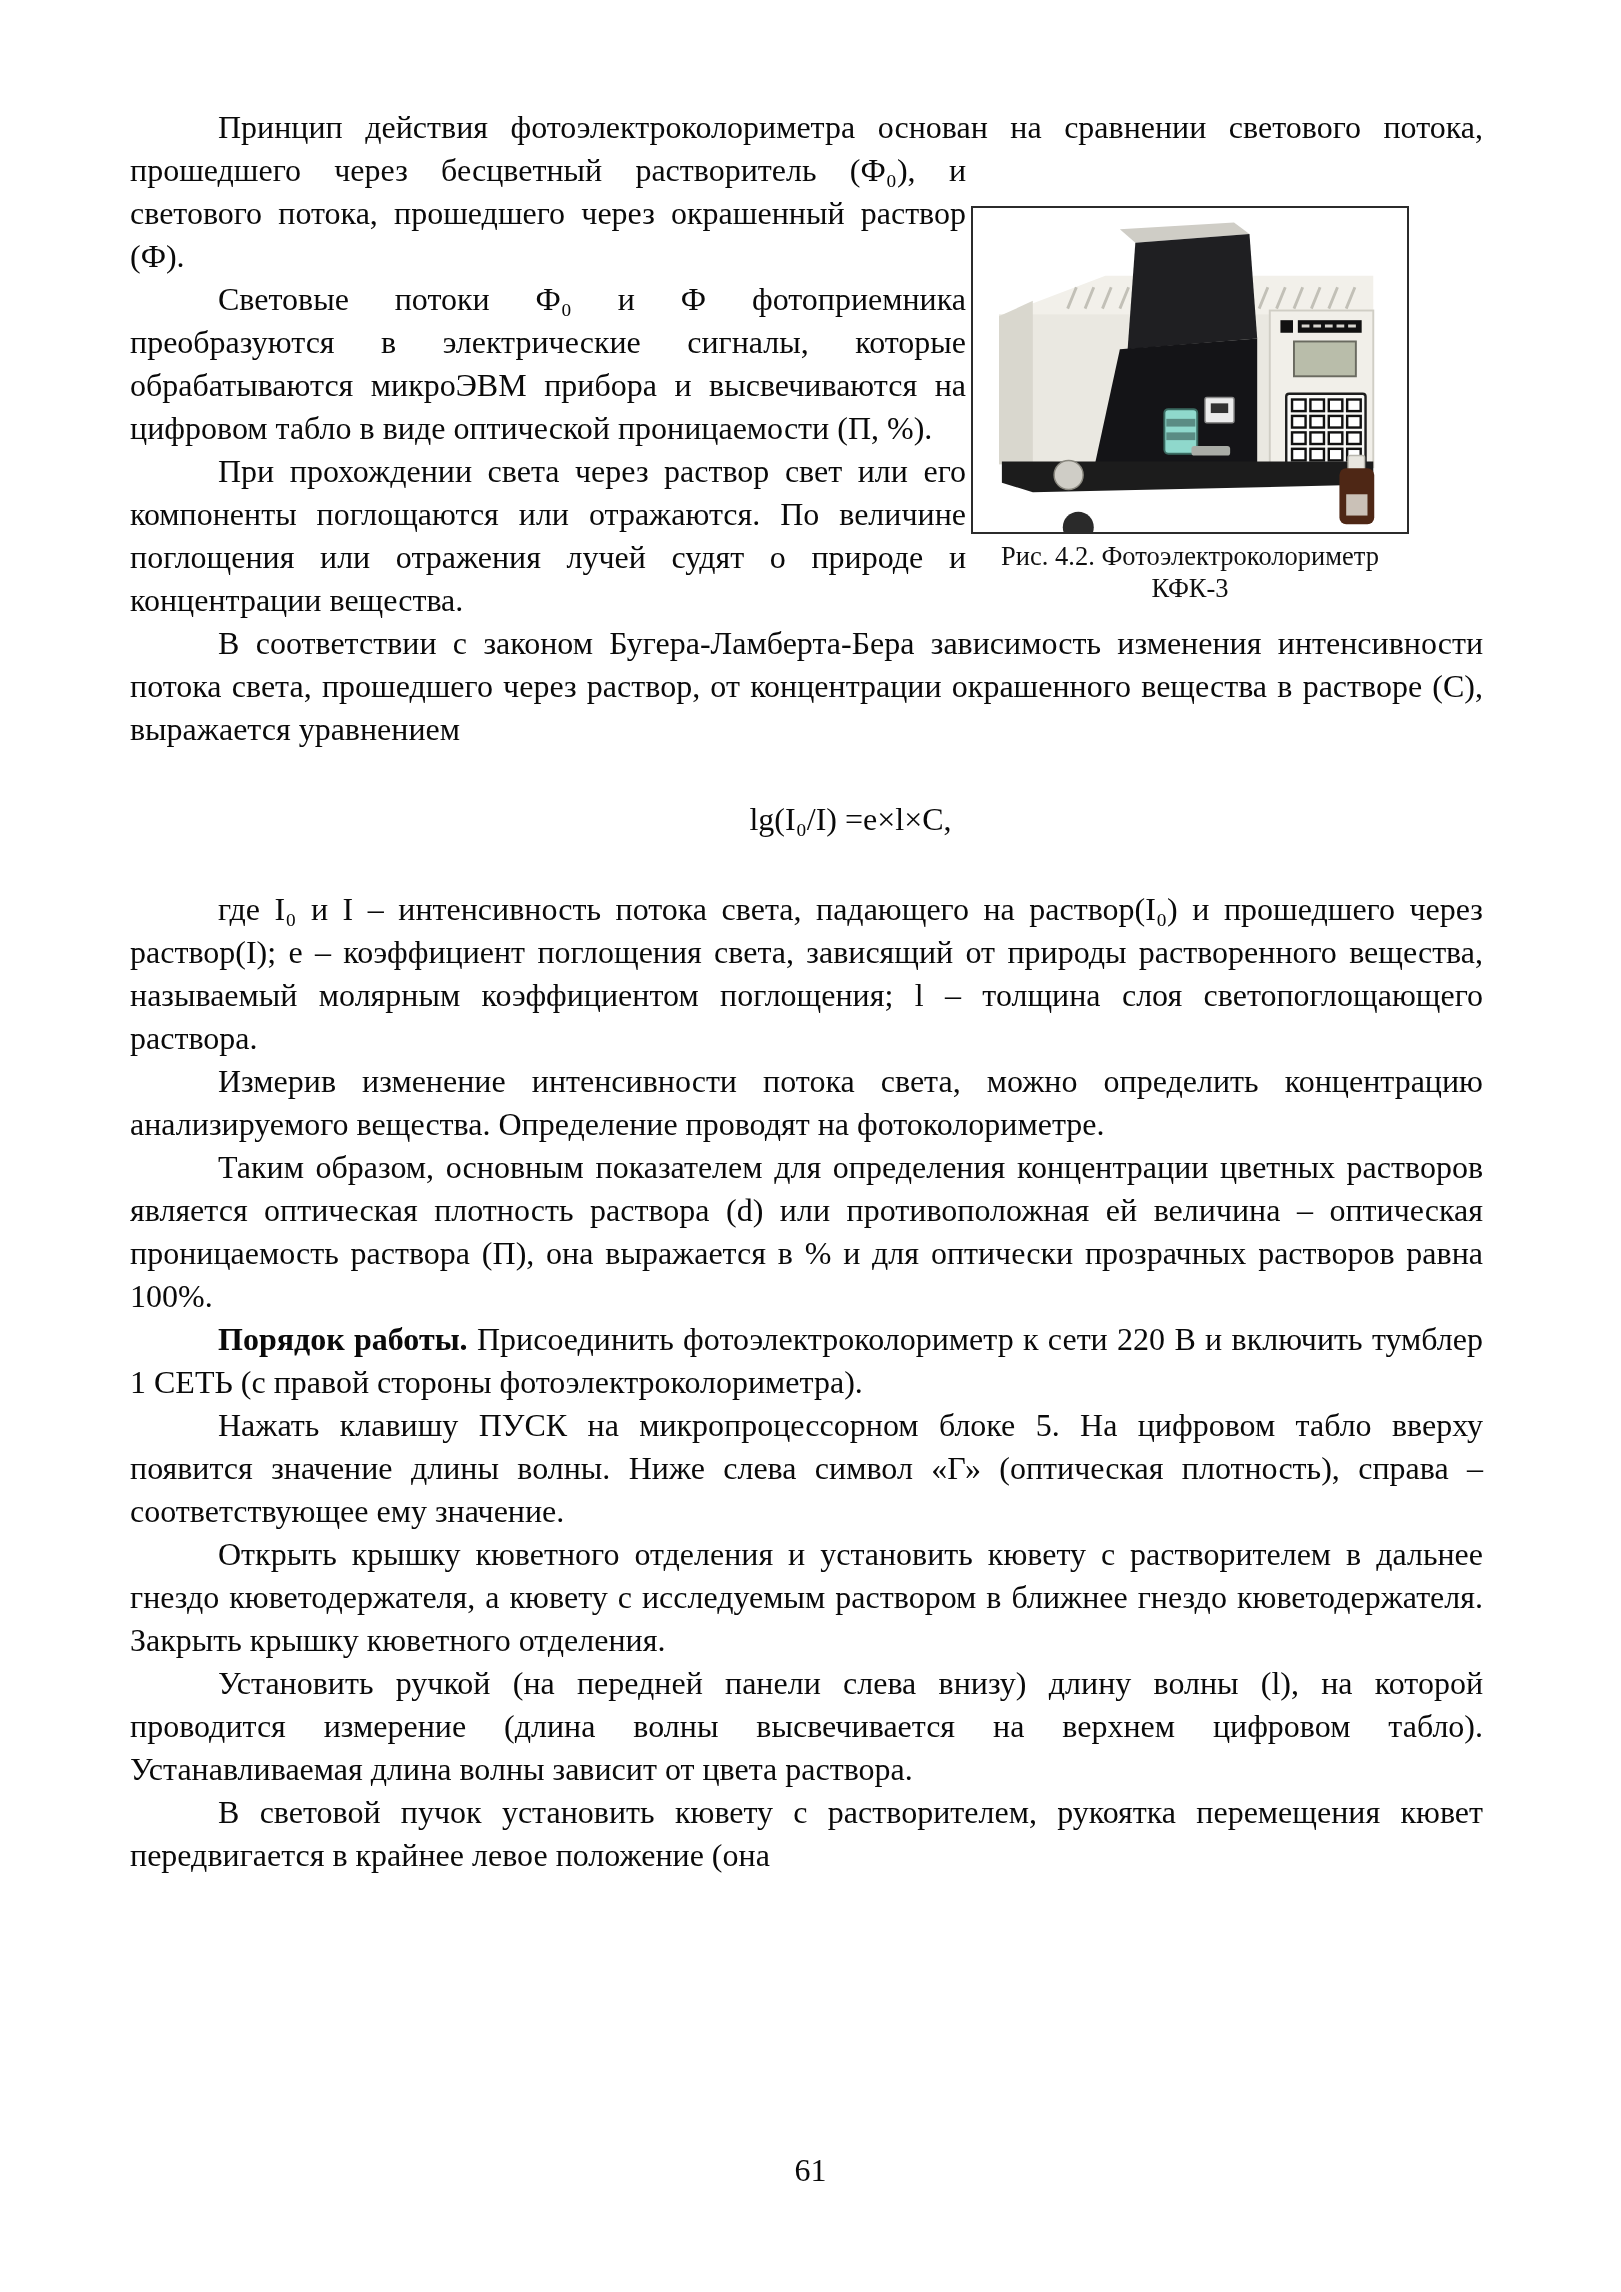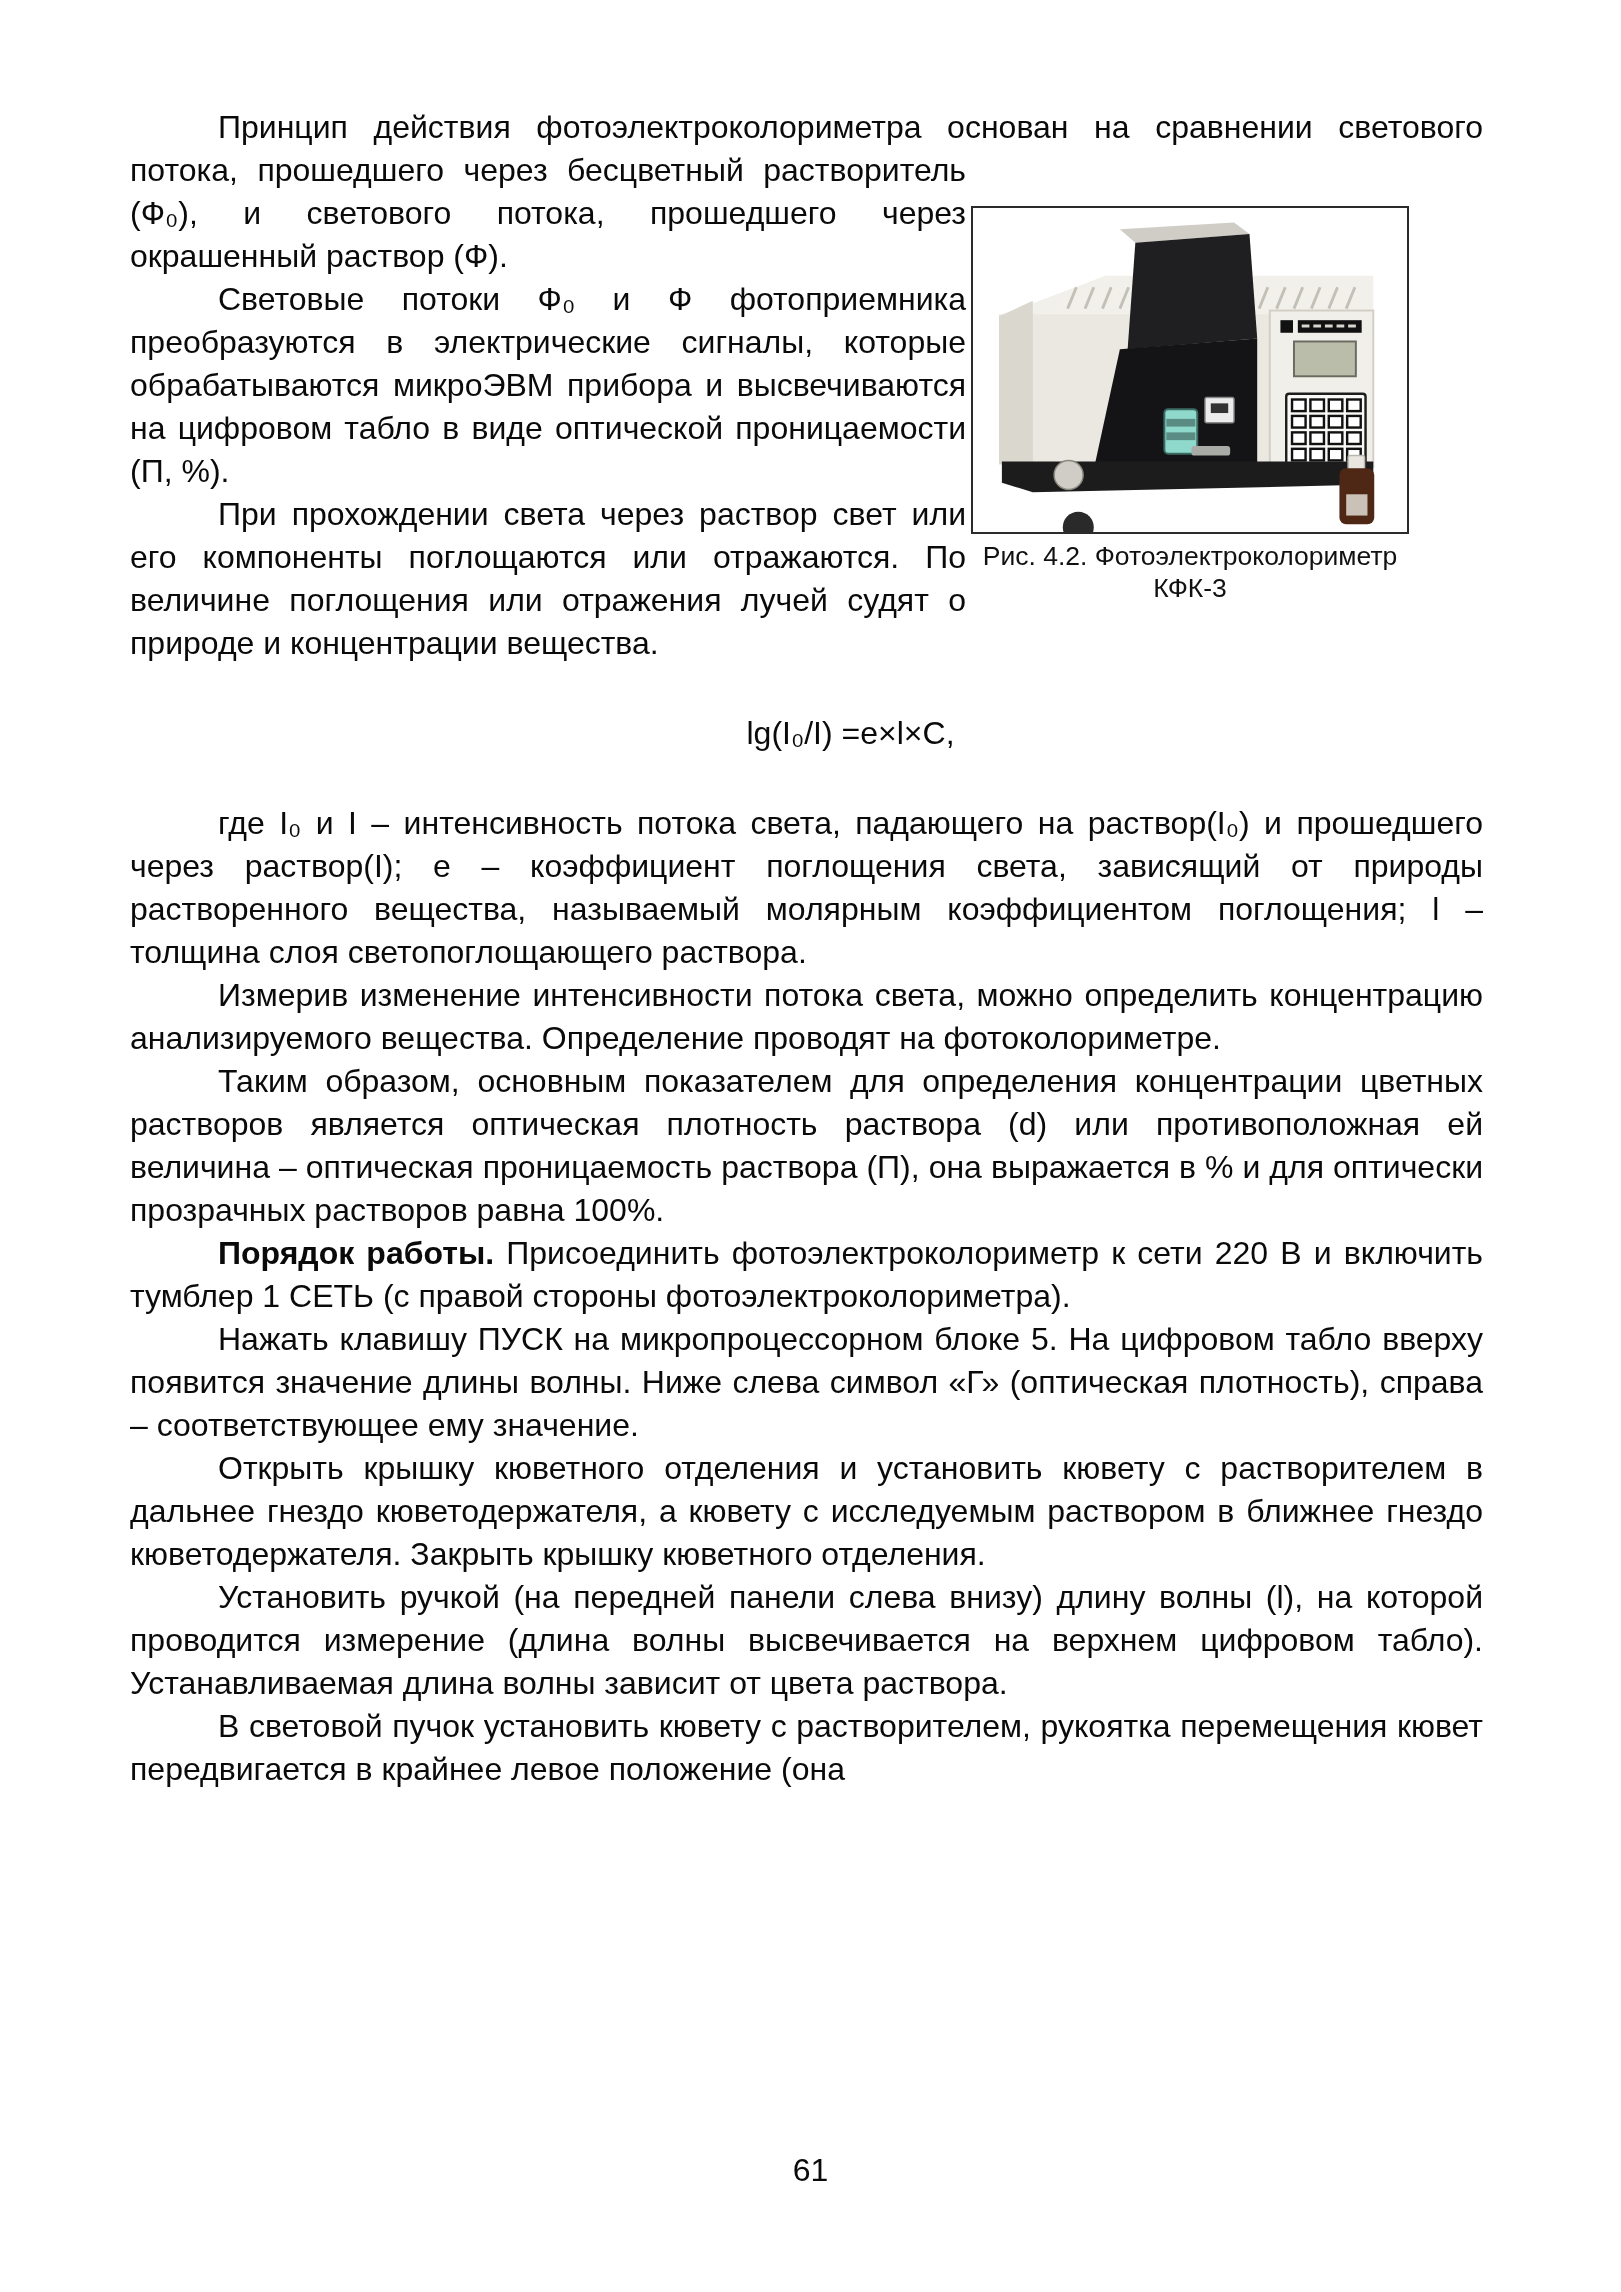--- a/index.html
+++ b/index.html
@@ -1,21 +1,21 @@
 <!DOCTYPE html>
 <html><head>
 <meta charset="utf-8">
 <style>
   html, body { margin: 0; padding: 0; background: #ffffff; }
   .page {
     position: relative;
     width: 1621px;
     height: 2293px;
     background: #ffffff;
-    font-family: Liberation Sans, sans-serif;
+    font-family: Liberation Serif, serif;
     color: #0a0a0a;
     overflow: hidden;
   }
   .content {
     position: absolute;
     left: 130px;
     top: 106px;
     width: 1353px;
     font-size: 32px;
     line-height: 43px;
@@ -65,20 +65,21 @@
 
 <div class="page">
 
   <div class="content">
     <div class="float-line1"></div>
     <div class="float-spacer"></div>
 
     <p class="para">Принцип действия фотоэлектроколориметра основан на сравнении светового потока, прошедшего через бесцветный растворитель (Ф₀), и светового потока, прошедшего через окрашенный раствор (Ф).</p>
     <p class="para">Световые потоки Ф₀ и Ф фотоприемника преобразуются в электрические сигналы, которые обрабатываются микроЭВМ прибора и высвечиваются на цифровом табло в виде оптической проницаемости (П, %).</p>
     <p class="para">При прохождении света через раствор свет или его компоненты поглощаются или отражаются. По величине поглощения или отражения лучей судят о природе и концентрации вещества.</p>
+    <p class="para">В соответствии с законом Бугера-Ламберта-Бера зависимость изменения интенсивности потока света, прошедшего через раствор, от концентрации окрашенного вещества в растворе (С), выражается уравнением</p>
 
     <div class="formula">lg(I₀/I) =e×l×C,</div>
 
     <p class="para">где I₀ и I – интенсивность потока света, падающего на раствор(I₀) и прошедшего через раствор(I); е – коэффициент поглощения света, зависящий от природы растворенного вещества, называемый молярным коэффициентом поглощения; l – толщина слоя светопоглощающего раствора.</p>
     <p class="para">Измерив изменение интенсивности потока света, можно определить концентрацию анализируемого вещества. Определение проводят на фотоколориметре.</p>
     <p class="para">Таким образом, основным показателем для определения концентрации цветных растворов является оптическая плотность раствора (d) или противоположная ей величина – оптическая проницаемость раствора (П), она выражается в % и для оптически прозрачных растворов равна 100%.</p>
     <p class="para"><b>Порядок работы.</b><span> Присоединить фотоэлектроколориметр к сети 220 В и включить тумблер 1 СЕТЬ (с правой стороны фотоэлектроколориметра).</span></p>
     <p class="para">Нажать клавишу ПУСК на микропроцессорном блоке 5. На цифровом табло вверху появится значение длины волны. Ниже слева символ «Г» (оптическая плотность), справа – соответствующее ему значение.</p>
     <p class="para">Открыть крышку кюветного отделения и установить кювету с растворителем в дальнее гнездо кюветодержателя, а кювету с исследуемым раствором в ближнее гнездо кюветодержателя. Закрыть крышку кюветного отделения.</p>
     <p class="para">Установить ручкой (на передней панели слева внизу) длину волны (l), на которой проводится измерение (длина волны высвечивается на верхнем цифровом табло). Устанавливаемая длина волны зависит от цвета раствора.</p>

